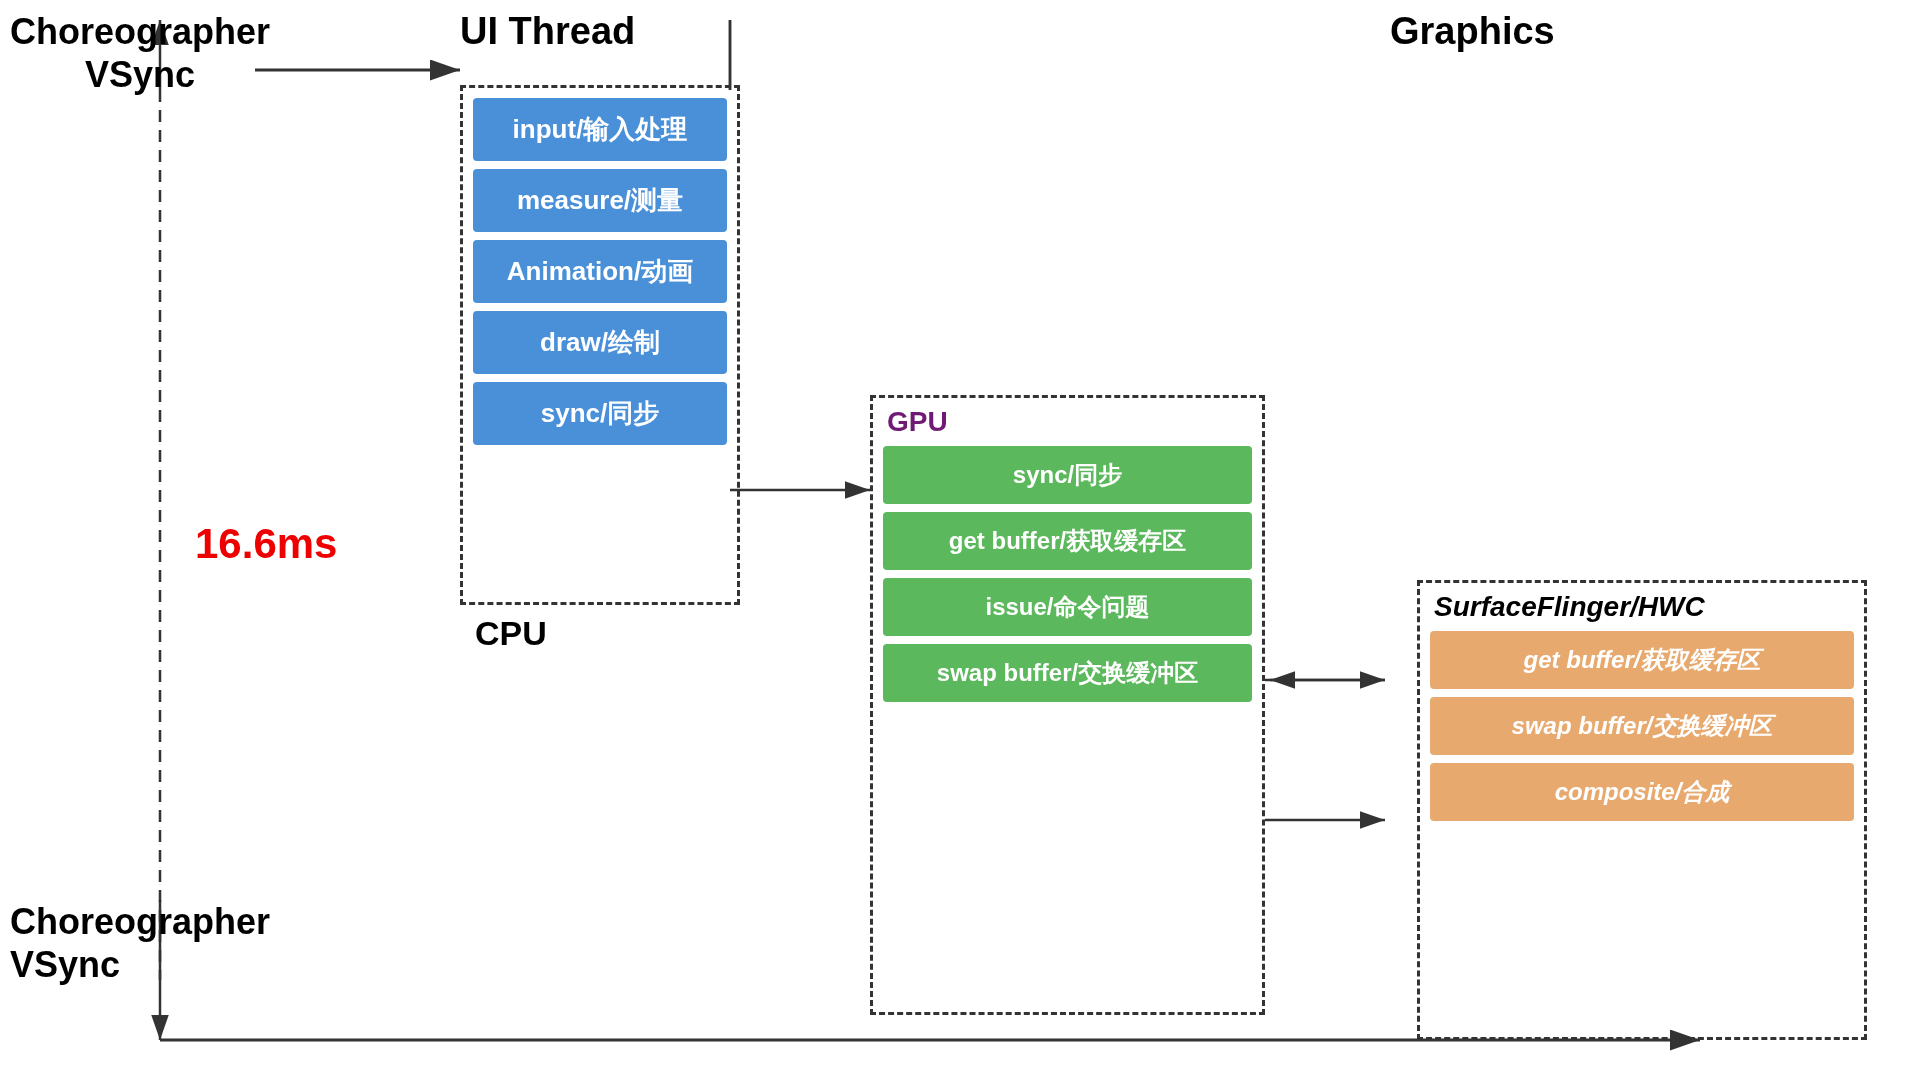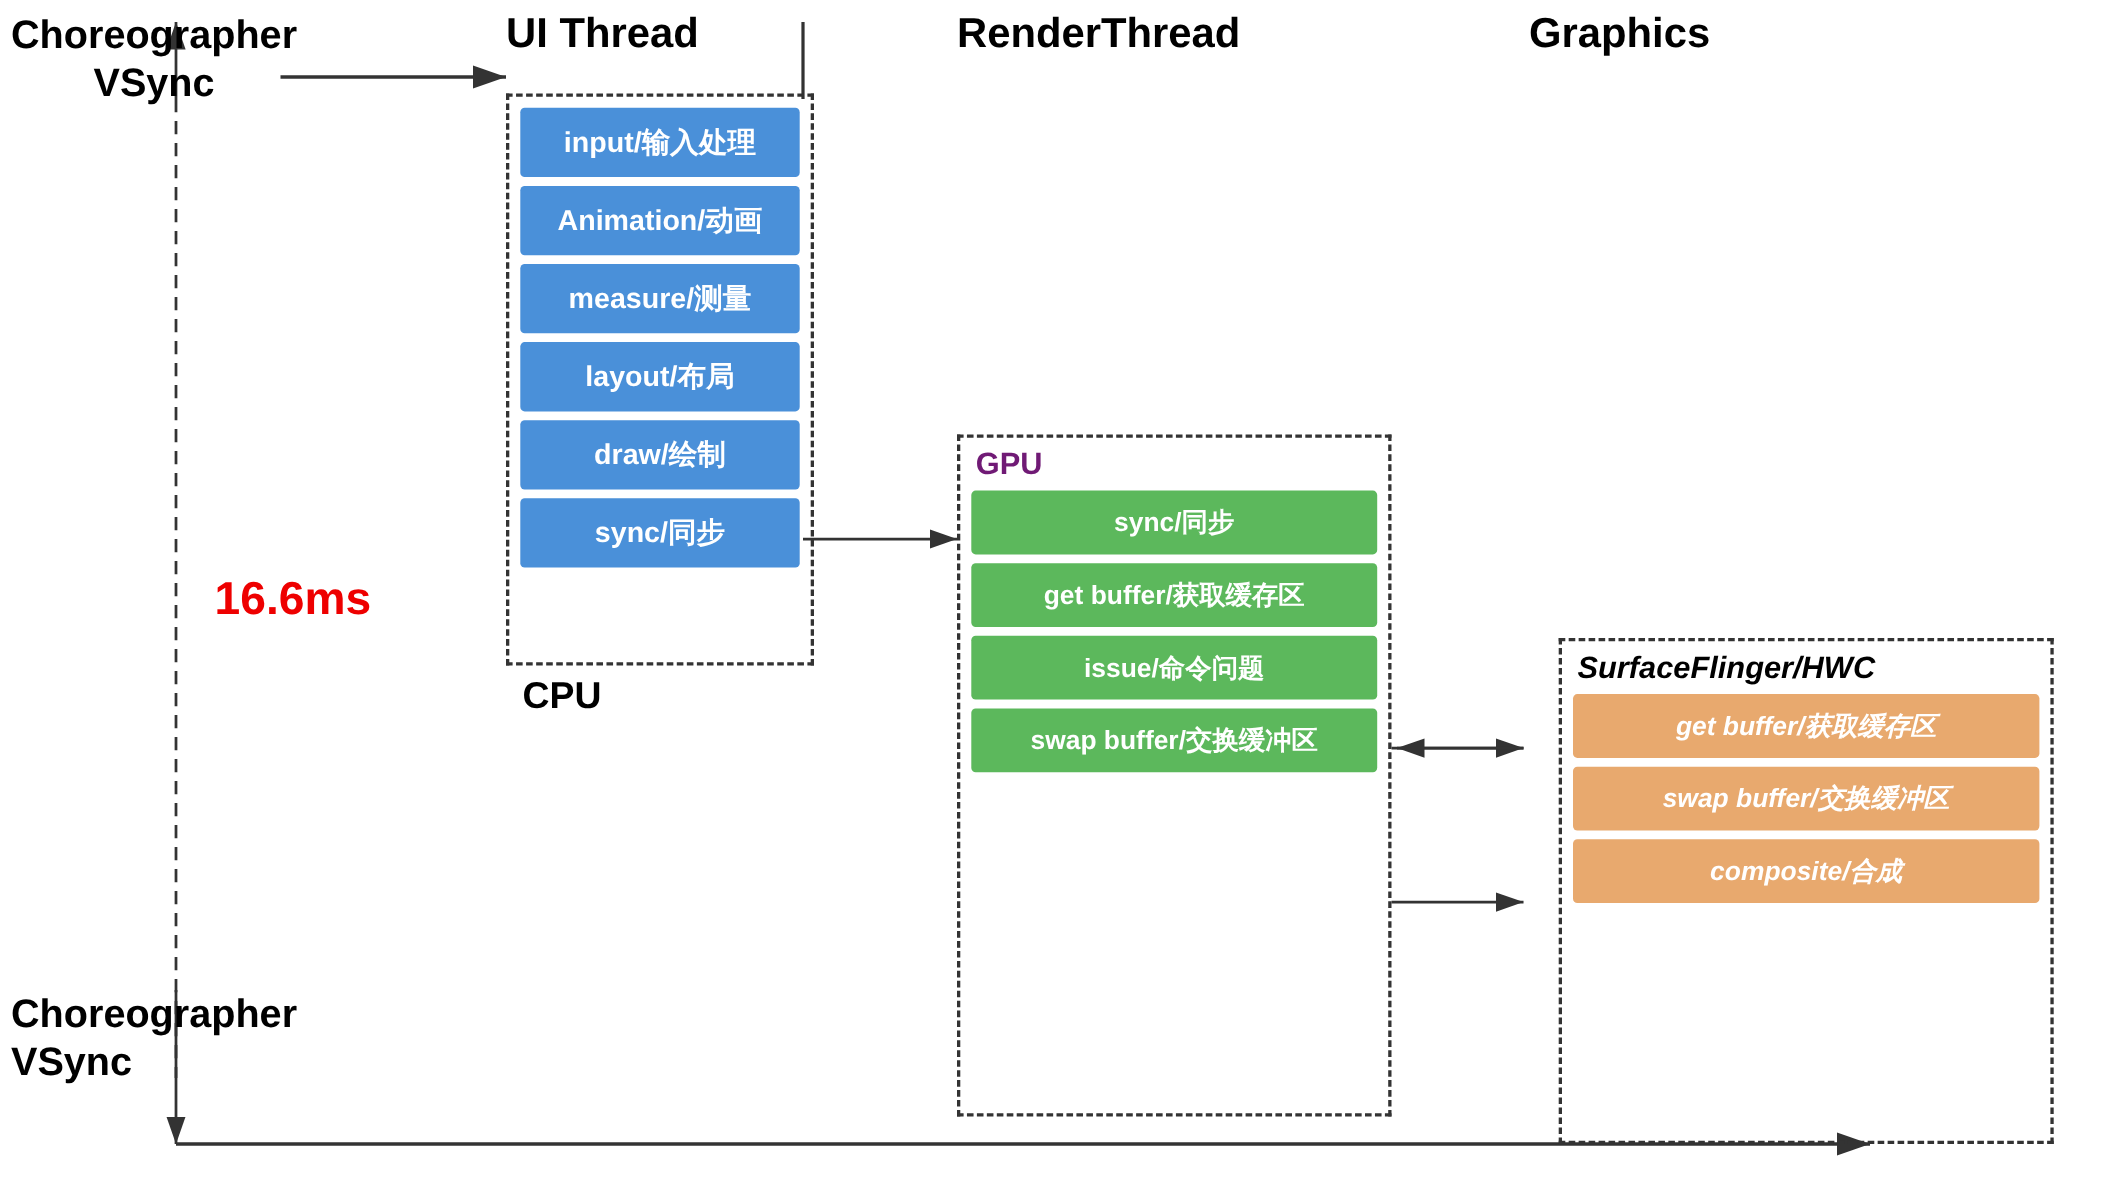--- a/index.html
+++ b/index.html
@@ -145,31 +145,29 @@
     <line x1="730" y1="20" x2="730" y2="90" stroke="#333" stroke-width="2.5"></line>
 
   </svg>
 
   <div class="col-header vsync-label" style="left: 10px; top: 10px; font-size: 36px; line-height: 1.2;">
     Choreographer<br>VSync
   </div>
 
   <div class="col-header" style="left: 460px; top: 10px; font-size: 38px; font-weight: bold; text-align: center;">UI Thread</div>
 
-  <div class="col-header" style="left: 870px; top: 10px; font-size: 38px; font-weight: bold;">RenderThread</div>
 
   <div class="col-header" style="left: 1390px; top: 10px; font-size: 38px; font-weight: bold;">Graphics</div>
 
   <div class="dashed-box" style="left: 460px; top: 85px; width: 280px; height: 520px;">
 
     <div style="padding: 10px;">
       <div class="blue-block">input/输入处理</div>
+      <div class="blue-block">measure/测量</div>
       <div class="blue-block">Animation/动画</div>
-      <div class="blue-block">measure/测量</div>
-      <div class="blue-block">layout/布局</div>
       <div class="blue-block">draw/绘制</div>
       <div class="blue-block">sync/同步</div>
     </div>
   </div>
 
   <div class="box-label" style="left: 475px; top: 614px;">CPU</div>
 
   <div class="timing-label" style="left: 195px; top: 520px;">16.6ms</div>
 
   <div class="dashed-box" style="left: 870px; top: 395px; width: 395px; height: 620px;">

